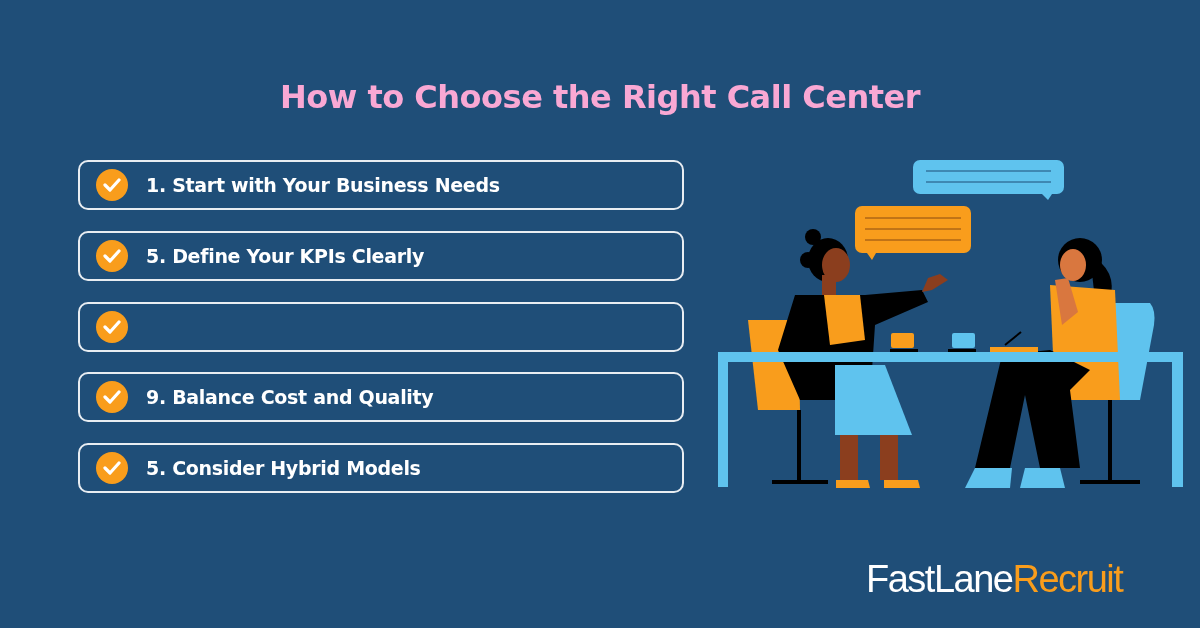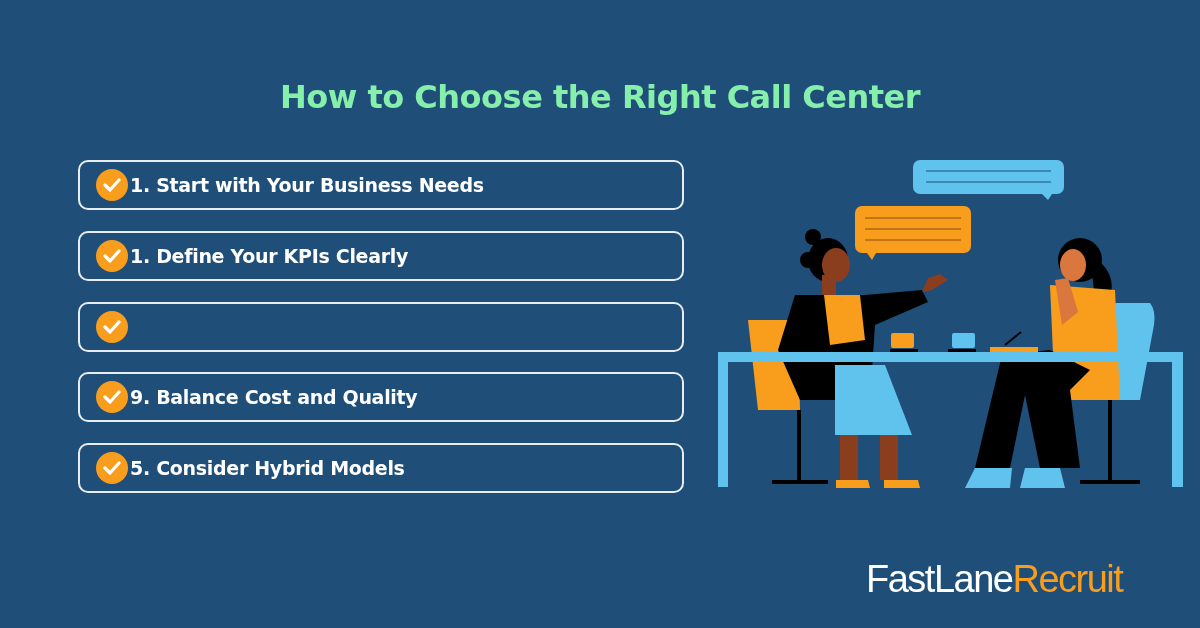--- a/index.html
+++ b/index.html
@@ -1,20 +1,20 @@
 <!DOCTYPE html>
 <html><head>
 <meta charset="utf-8">
 <style>
   html,body{margin:0;padding:0;}
   body{width:1200px;height:628px;background:#1f4e78;position:relative;overflow:hidden;font-family:"DejaVu Sans","Liberation Sans",sans-serif;}
-  .title{position:absolute;left:0;top:78px;width:1200px;text-align:center;color:#86efac;font-weight:bold;font-size:32px;letter-spacing:-0.5px;}
+  .title{position:absolute;left:0;top:78px;width:1200px;text-align:center;color:#f9a8d4;font-weight:bold;font-size:32px;letter-spacing:-0.5px;}
   .card{position:absolute;left:78px;width:606px;height:50px;border:2px solid #e8edf2;border-radius:10px;box-sizing:border-box;display:flex;align-items:center;}
   .check{width:32px;height:32px;border-radius:50%;background:#f99d1c;margin-left:16px;display:flex;align-items:center;justify-content:center;flex:none;}
-  .label{color:#fff;font-weight:bold;font-size:19px;margin-left:2px;letter-spacing:-0.3px;}
+  .label{color:#fff;font-weight:bold;font-size:19px;margin-left:18px;letter-spacing:-0.3px;}
   .logo{position:absolute;left:866px;top:558px;font-family:"Liberation Sans",sans-serif;font-weight:normal;font-size:38px;letter-spacing:-1.5px;}
   .logo .w{color:#fff}.logo .o{color:#f99d1c}
   .illus{position:absolute;left:700px;top:150px;}
 </style>
 </head>
 <body>
 
 <div class="title">How to Choose the Right Call Center</div>
 
 <div class="card" style="top:160px">
@@ -24,21 +24,21 @@
       </svg>
     </span>
   <span class="label">1. Start with Your Business Needs</span>
 </div>
 <div class="card" style="top:231px">
   <span class="check">
       <svg width="18" height="14" viewBox="0 0 18 14">
         <path d="M2 7 L7 12 L16 2" stroke="#fff" stroke-width="3.2" fill="none" stroke-linecap="round" stroke-linejoin="round"></path>
       </svg>
     </span>
-  <span class="label">1. Define Your KPIs Clearly</span>
+  <span class="label">5. Define Your KPIs Clearly</span>
 </div>
 <div class="card" style="top:302px">
   <span class="check">
       <svg width="18" height="14" viewBox="0 0 18 14">
         <path d="M2 7 L7 12 L16 2" stroke="#fff" stroke-width="3.2" fill="none" stroke-linecap="round" stroke-linejoin="round"></path>
       </svg>
     </span>
 </div>
 <div class="card" style="top:372px">
   <span class="check">

